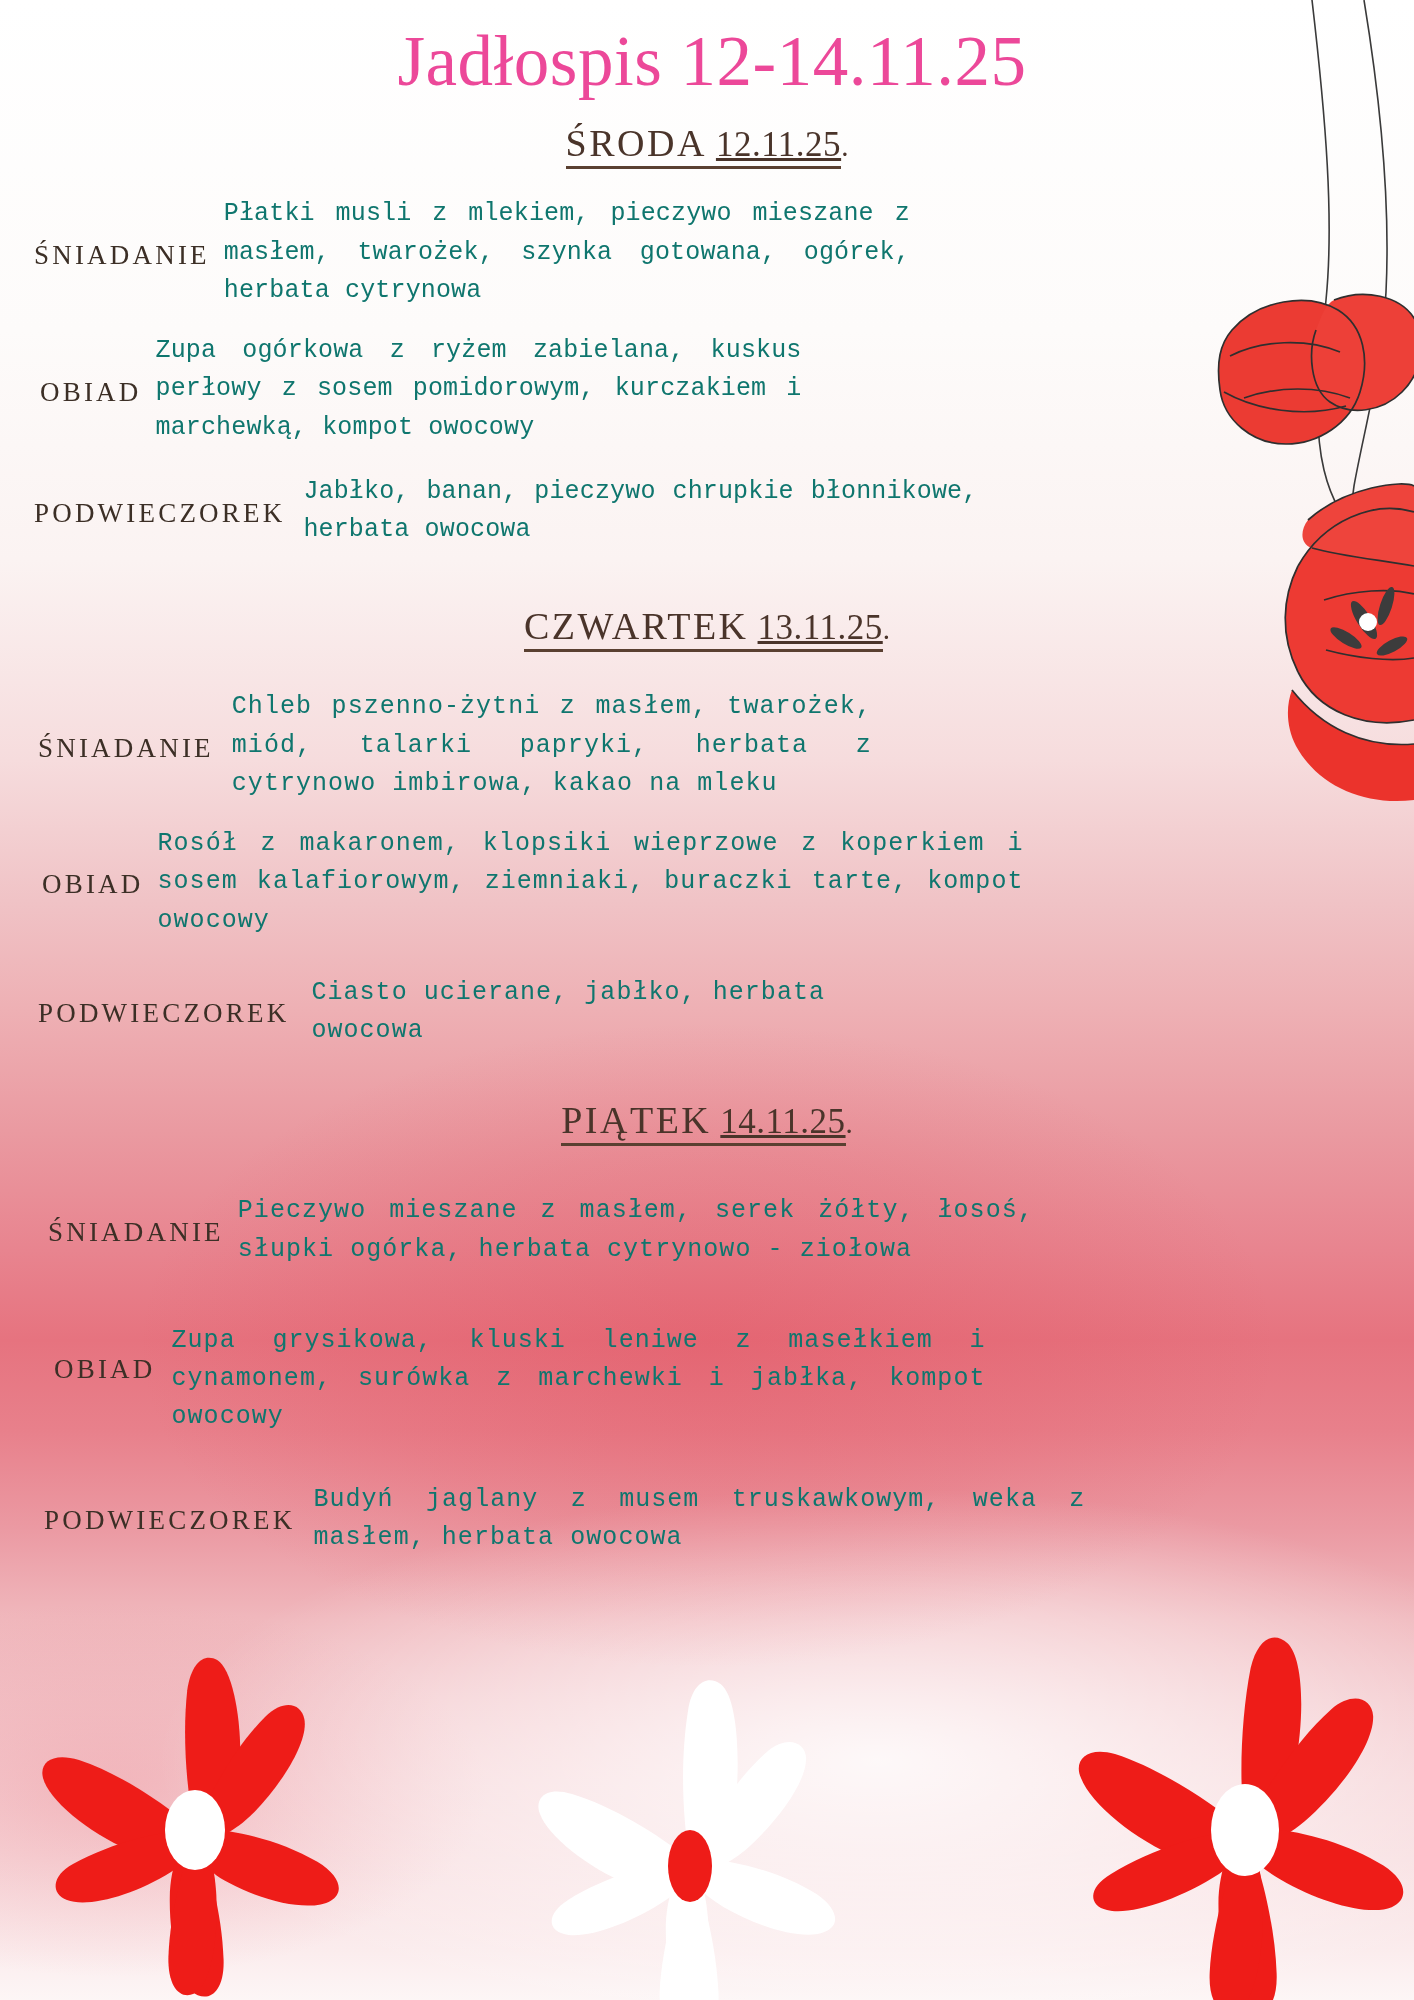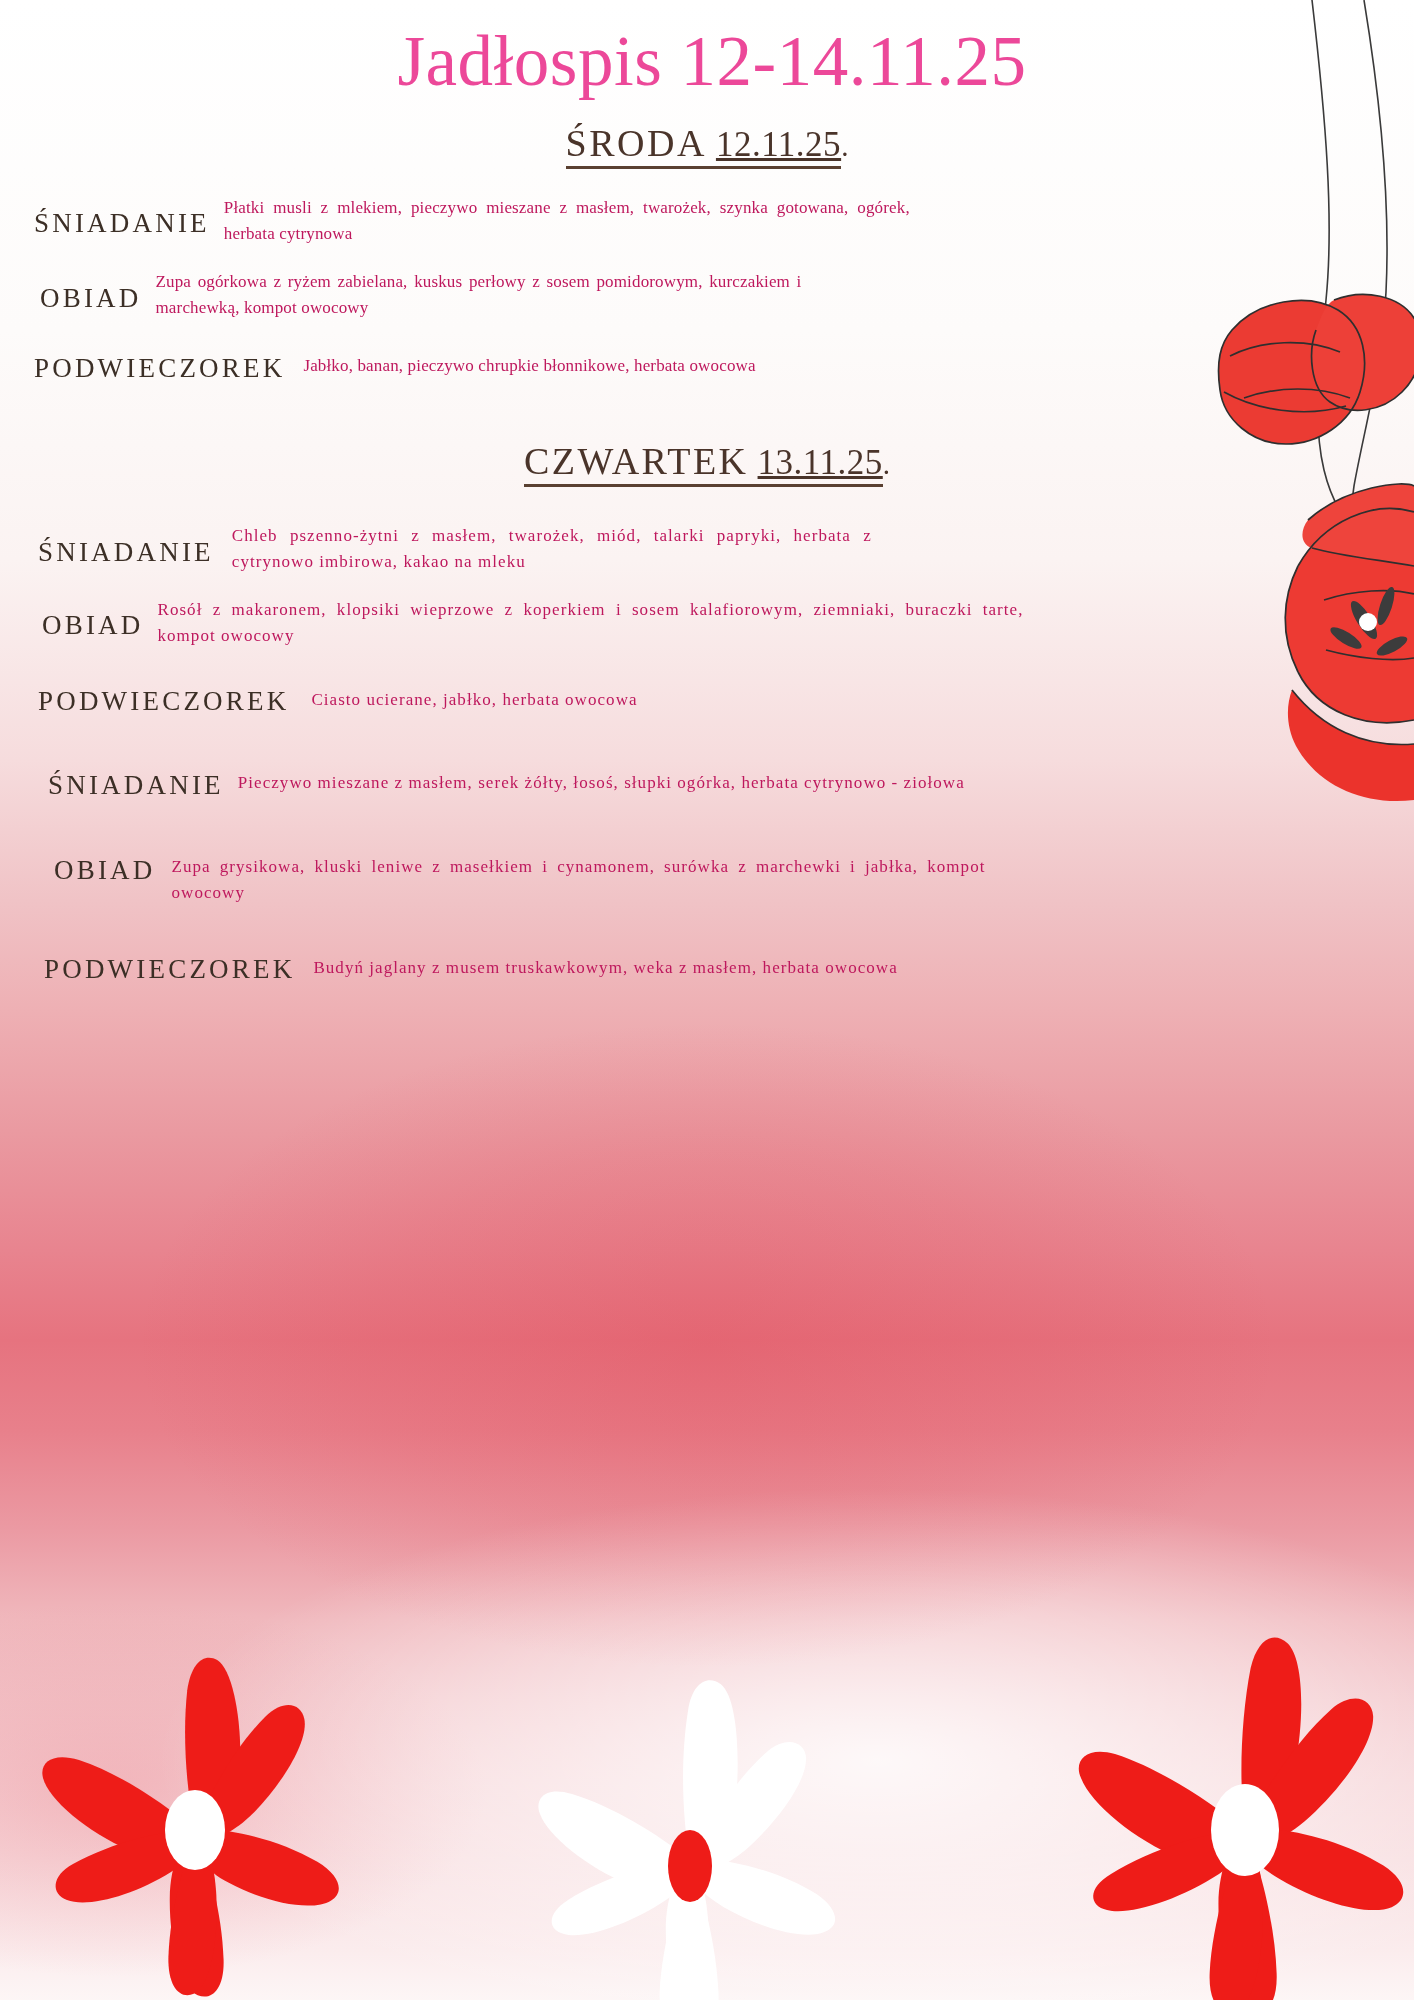--- a/index.html
+++ b/index.html
@@ -100,26 +100,27 @@
   .meal-label{
     flex:0 0 auto;
     font-size:27px;
     letter-spacing:3.2px;
     white-space:nowrap;
     color:#3c2f26;
     line-height:1.15;
   }
   .meal-desc{
     flex:1 1 auto;
-    font-size:17px;
+    font-size:25px;
     line-height:1.53;
     text-align:justify;
     text-justify:inter-word;
-    color:#be185d;
+    color:#0f766e;
     letter-spacing:.15px;
+    font-family:Liberation Mono, monospace;
   }
   .meal-desc.spaced{ letter-spacing:1.05px; }
 
   
   #sroda-sniadanie { margin-top:26px; padding-left:8px; }
   #sroda-sniadanie .meal-label{ padding-top:5px; }
   #sroda-sniadanie .meal-desc{ padding-left:14px; max-width:700px; }
 
   #sroda-obiad { margin-top:22px; padding-left:14px; }
   #sroda-obiad .meal-label{ padding-top:6px; }
@@ -240,20 +241,21 @@
       <div class="meal-desc spaced">Rosół z makaronem, klopsiki wieprzowe z koperkiem i sosem kalafiorowym, ziemniaki, buraczki tarte, kompot owocowy</div>
     </div>
 
     <div class="meal" id="czwartek-podwieczorek">
       <div class="meal-label">PODWIECZOREK</div>
       <div class="meal-desc spaced">Ciasto ucierane, jabłko, herbata owocowa</div>
     </div>
   </section>
 
   <section id="sec-piatek">
+    <div class="day-heading"><span class="dh-inner"><span class="dh-name">PIĄTEK</span><span class="dh-date">14.11.25</span></span><span class="dh-dot">.</span></div>
 
     <div class="meal" id="piatek-sniadanie">
       <div class="meal-label">ŚNIADANIE</div>
       <div class="meal-desc spaced">Pieczywo mieszane z masłem, serek żółty, łosoś, słupki ogórka, herbata cytrynowo - ziołowa</div>
     </div>
 
     <div class="meal" id="piatek-obiad">
       <div class="meal-label">OBIAD</div>
       <div class="meal-desc spaced">Zupa grysikowa, kluski leniwe z masełkiem i cynamonem, surówka z marchewki i jabłka, kompot owocowy</div>
     </div>

